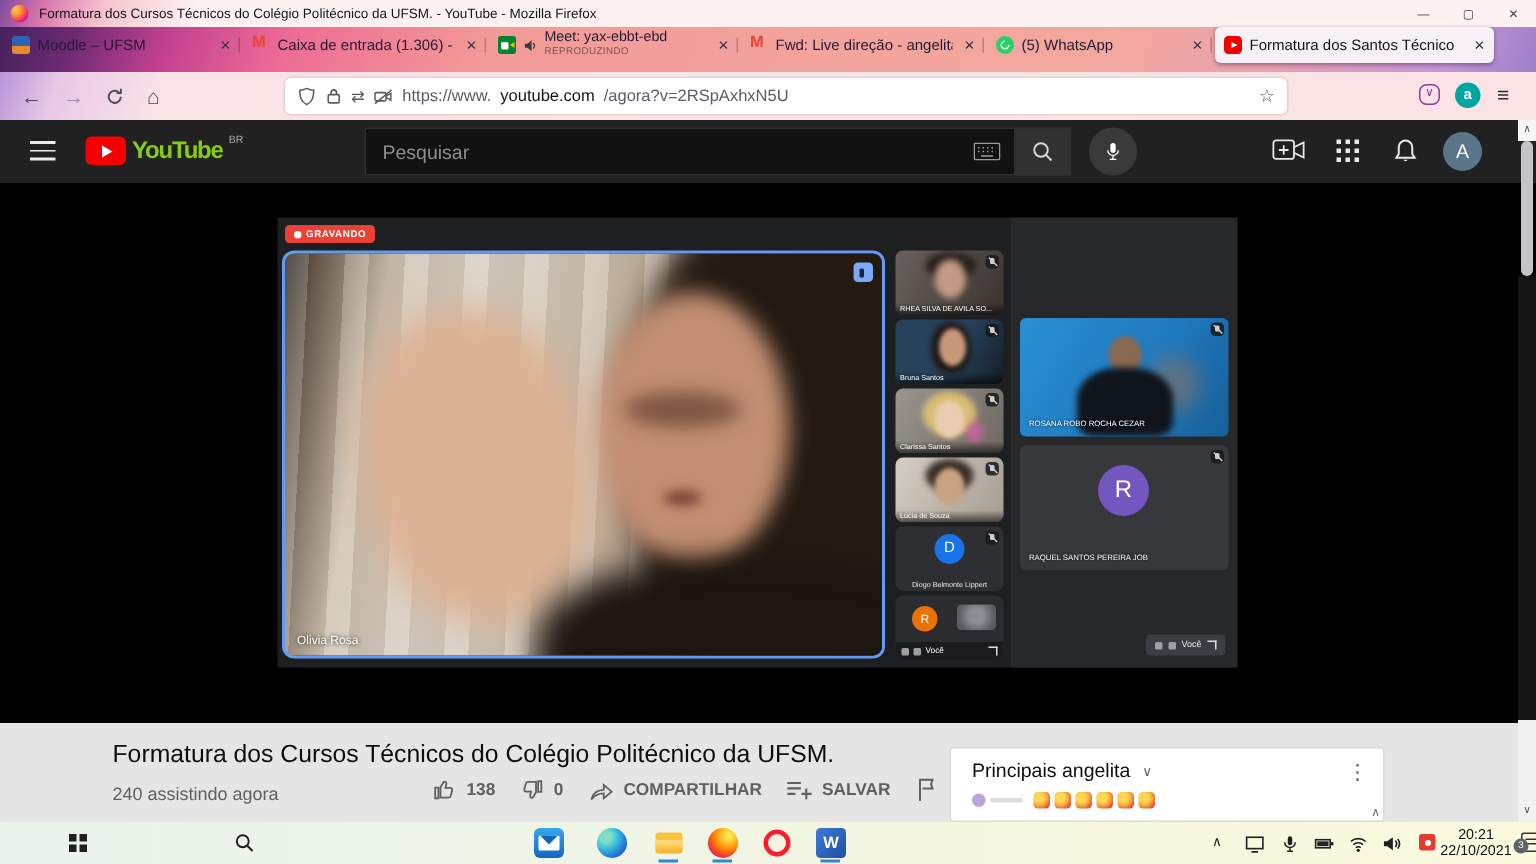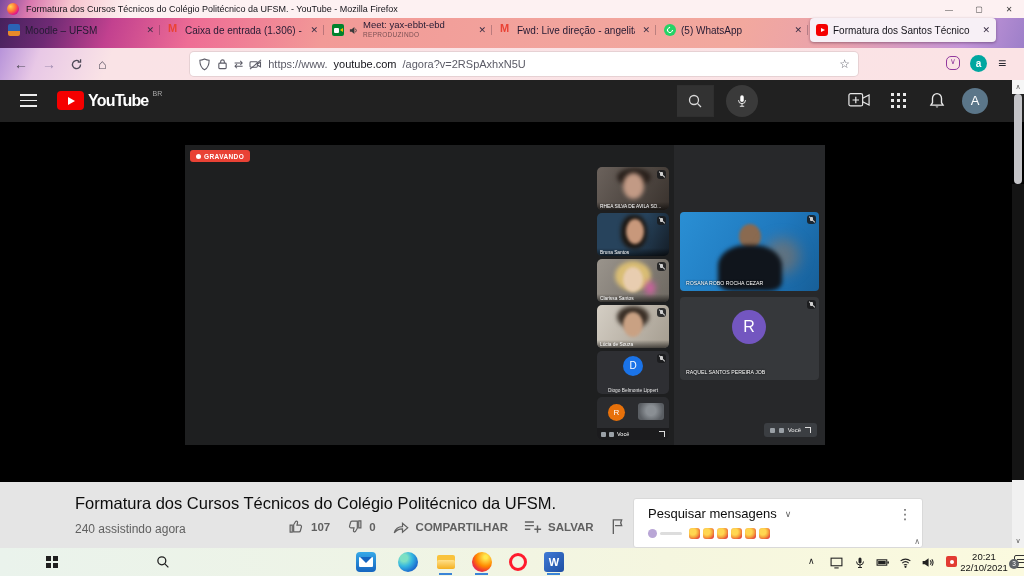--- a/index.html
+++ b/index.html
@@ -56,21 +56,21 @@
     font-size:10px;font-weight:700;text-align:center;line-height:17px}
   #ffmenu{left:998px;top:7px;font-size:14px;color:#2b2b33}
 
   
   #ythead{left:0;top:80px;width:1024px;height:42px;background:#212121}
   #burger{left:20px;top:14px;width:17px;height:13px;display:flex;flex-direction:column;justify-content:space-between}
   #burger i{display:block;height:1.7px;background:#ececec}
   #ytlogo{left:57px;top:11px;display:flex;align-items:flex-start;gap:4px}
   #ytlogo-box{width:27px;height:19px;background:#f50000;border-radius:4px;position:relative}
   #ytlogo-box::before{content:"";position:absolute;left:10.5px;top:5.5px;border-top:4px solid transparent;border-bottom:4px solid transparent;border-left:7px solid #fff}
-  #ytlogo-text{color:#ffffff;font-size:16px;font-weight:700;letter-spacing:-.8px;line-height:19px}
+  #ytlogo-text{color:#84cc16;font-size:16px;font-weight:700;letter-spacing:-.8px;line-height:19px}
   #ytlogo-badge{color:#aaa;font-size:7px;margin-top:-1px}
   #ytsearch{left:243px;top:5px;width:434px;height:32px;box-sizing:border-box;background:#121212;border:1px solid #2f2f2f;
     display:flex;align-items:center;padding:0 9px;border-radius:2px 0 0 2px}
   #ytsearch input{flex:1;background:transparent;border:none;outline:none;color:#eee;font-size:13px;font-family:"Liberation Sans",sans-serif}
   #ytsearch input::placeholder{color:#8f8f8f}
   #ytsearchbtn{left:677px;top:5px;width:37px;height:32px;box-sizing:border-box;background:#323232;border:1px solid #2f2f2f;border-left:none;
     display:flex;align-items:center;justify-content:center}
   #ytmic{left:726px;top:5px;width:32px;height:32px;border-radius:50%;background:#3a3a3a;display:flex;align-items:center;justify-content:center}
   #ytcreate{left:848px;top:12px}#ytgrid{left:891px;top:13px}#ytbell{left:928px;top:11px}
   #ytgrid .dot{width:3.4px;height:3.4px;background:#e9e9e9;box-shadow:6px 0 #e9e9e9,12px 0 #e9e9e9,0 6px #e9e9e9,6px 6px #e9e9e9,12px 6px #e9e9e9,0 12px #e9e9e9,6px 12px #e9e9e9,12px 12px #e9e9e9}
@@ -287,20 +287,27 @@
   <div class="ab" id="burger">
       <i></i>
       <i></i>
       <i></i>
     </div>
   <div class="ab" id="ytlogo">
     <span id="ytlogo-box"></span>
     <span id="ytlogo-text">YouTube</span>
     <span id="ytlogo-badge">BR</span>
   </div>
+  <div class="ab" id="ytsearch">
+    <input readonly="" placeholder="Pesquisar" style="">
+    <svg width="18" height="12" viewBox="0 0 18 12">
+        <rect x="0.5" y="0.5" width="17" height="11" rx="1" fill="none" stroke="#9a9a9a"></rect>
+        <path d="M3 3.5h1M6 3.5h1M9 3.5h1M12 3.5h1M15 3.5h0M3 6h1M6 6h1M9 6h1M12 6h1M5 9h8" stroke="#9a9a9a"></path>
+      </svg>
+  </div>
   <div class="ab" id="ytsearchbtn">
     <svg width="16" height="16" viewBox="0 0 16 16">
         <circle cx="7" cy="7" r="4.5" fill="none" stroke="#d9d9d9" stroke-width="1.3"></circle>
         <path d="M10.4 10.4l3.6 3.6" stroke="#d9d9d9" stroke-width="1.3"></path>
       </svg>
   </div>
   <div class="ab" id="ytmic">
     <svg width="14" height="14" viewBox="0 0 16 16">
         <rect x="6" y="1.5" width="4" height="7.5" rx="2" fill="#fff"></rect>
         <path d="M4 7a4 4 0 0 0 8 0M8 11.5v2.5M5.5 14h5" stroke="#fff" fill="none"></path>
@@ -324,20 +331,31 @@
   </div>
   <div class="ab" id="ytavatar">A</div>
 </div>
 
 <div class="ab" id="stage">
   <div class="ab" id="meet">
     <div class="ab" id="recbadge">
       <span>GRAVANDO</span>
     </div>
 
+    <div class="ab" id="maintile">
+      <div class="ab fold"></div>
+      <div class="blob" id="hair"></div>
+      <div class="blob" id="face"></div>
+      <div class="blob" id="eyeband"></div>
+      <div class="blob" id="mouth"></div>
+      <div class="blob" id="hand"></div>
+      <div class="blob" id="shou"></div>
+      <span class="namechip">Olivia Rosa</span>
+      <span id="blueic"></span>
+    </div>
 
     <div class="ab" id="thumbs">
       <div class="thumb t1">
         <span class="mu"></span>
         <div class="tname">RHEA SILVA DE AVILA SO...</div>
       </div>
       <div class="thumb t2">
         <span class="mu"></span>
         <div class="tname">Bruna Santos</div>
       </div>
@@ -391,21 +409,21 @@
 </div>
 
 <div class="ab" id="infobar">
   <div class="ab" id="vtitle">Formatura dos Cursos Técnicos do Colégio Politécnico da UFSM.</div>
   <div class="ab" id="viewers">240 assistindo agora</div>
   <div class="ab" id="actions">
     <span class="act">
       <svg width="17" height="17" viewBox="0 0 24 24">
           <path d="M3 10h3v10H3zM8 19.5h7.6c.9 0 1.7-.6 1.9-1.5l1.5-5.4a1.9 1.9 0 0 0-1.8-2.4h-4.5l.8-3.8A1.6 1.6 0 0 0 10.7 5L8 9.6z" fill="none" stroke="#606060" stroke-width="1.7"></path>
         </svg>
-      <span>107</span>
+      <span>138</span>
     </span>
     <span class="act">
       <svg width="17" height="17" viewBox="0 0 24 24" style="transform:rotate(180deg)">
           <path d="M3 10h3v10H3zM8 19.5h7.6c.9 0 1.7-.6 1.9-1.5l1.5-5.4a1.9 1.9 0 0 0-1.8-2.4h-4.5l.8-3.8A1.6 1.6 0 0 0 10.7 5L8 9.6z" fill="none" stroke="#606060" stroke-width="1.7"></path>
         </svg>
       <span>0</span>
     </span>
     <span class="act">
       <svg width="18" height="16" viewBox="0 0 24 20">
           <path d="M3 18c1.5-5.5 5.5-8.5 11-8.5V5l7 6-7 6v-4.5c-4.5 0-8 1.5-11 5.5z" fill="none" stroke="#606060" stroke-width="1.6"></path>
@@ -420,21 +438,21 @@
     </span>
     <span class="act">
       <svg width="15" height="17" viewBox="0 0 18 20">
           <path d="M4 19V2h10l-1.2 3.5L14 9H6" fill="none" stroke="#606060" stroke-width="1.6"></path>
         </svg>
     </span>
   </div>
 
   <div class="ab" id="chatbox">
     <div id="chathead">
-      <span>Pesquisar mensagens</span>
+      <span>Principais angelita</span>
       <span id="chat-chevron">∨</span>
       <span id="chat-dots">⋮</span>
     </div>
     <div id="chatrow" aria-label="👏👏👏👏👏👏">
       <span class="cav"></span>
       <span class="cline"></span>
       <span class="clap"></span>
       <span class="clap"></span>
       <span class="clap"></span>
       <span class="clap"></span>

